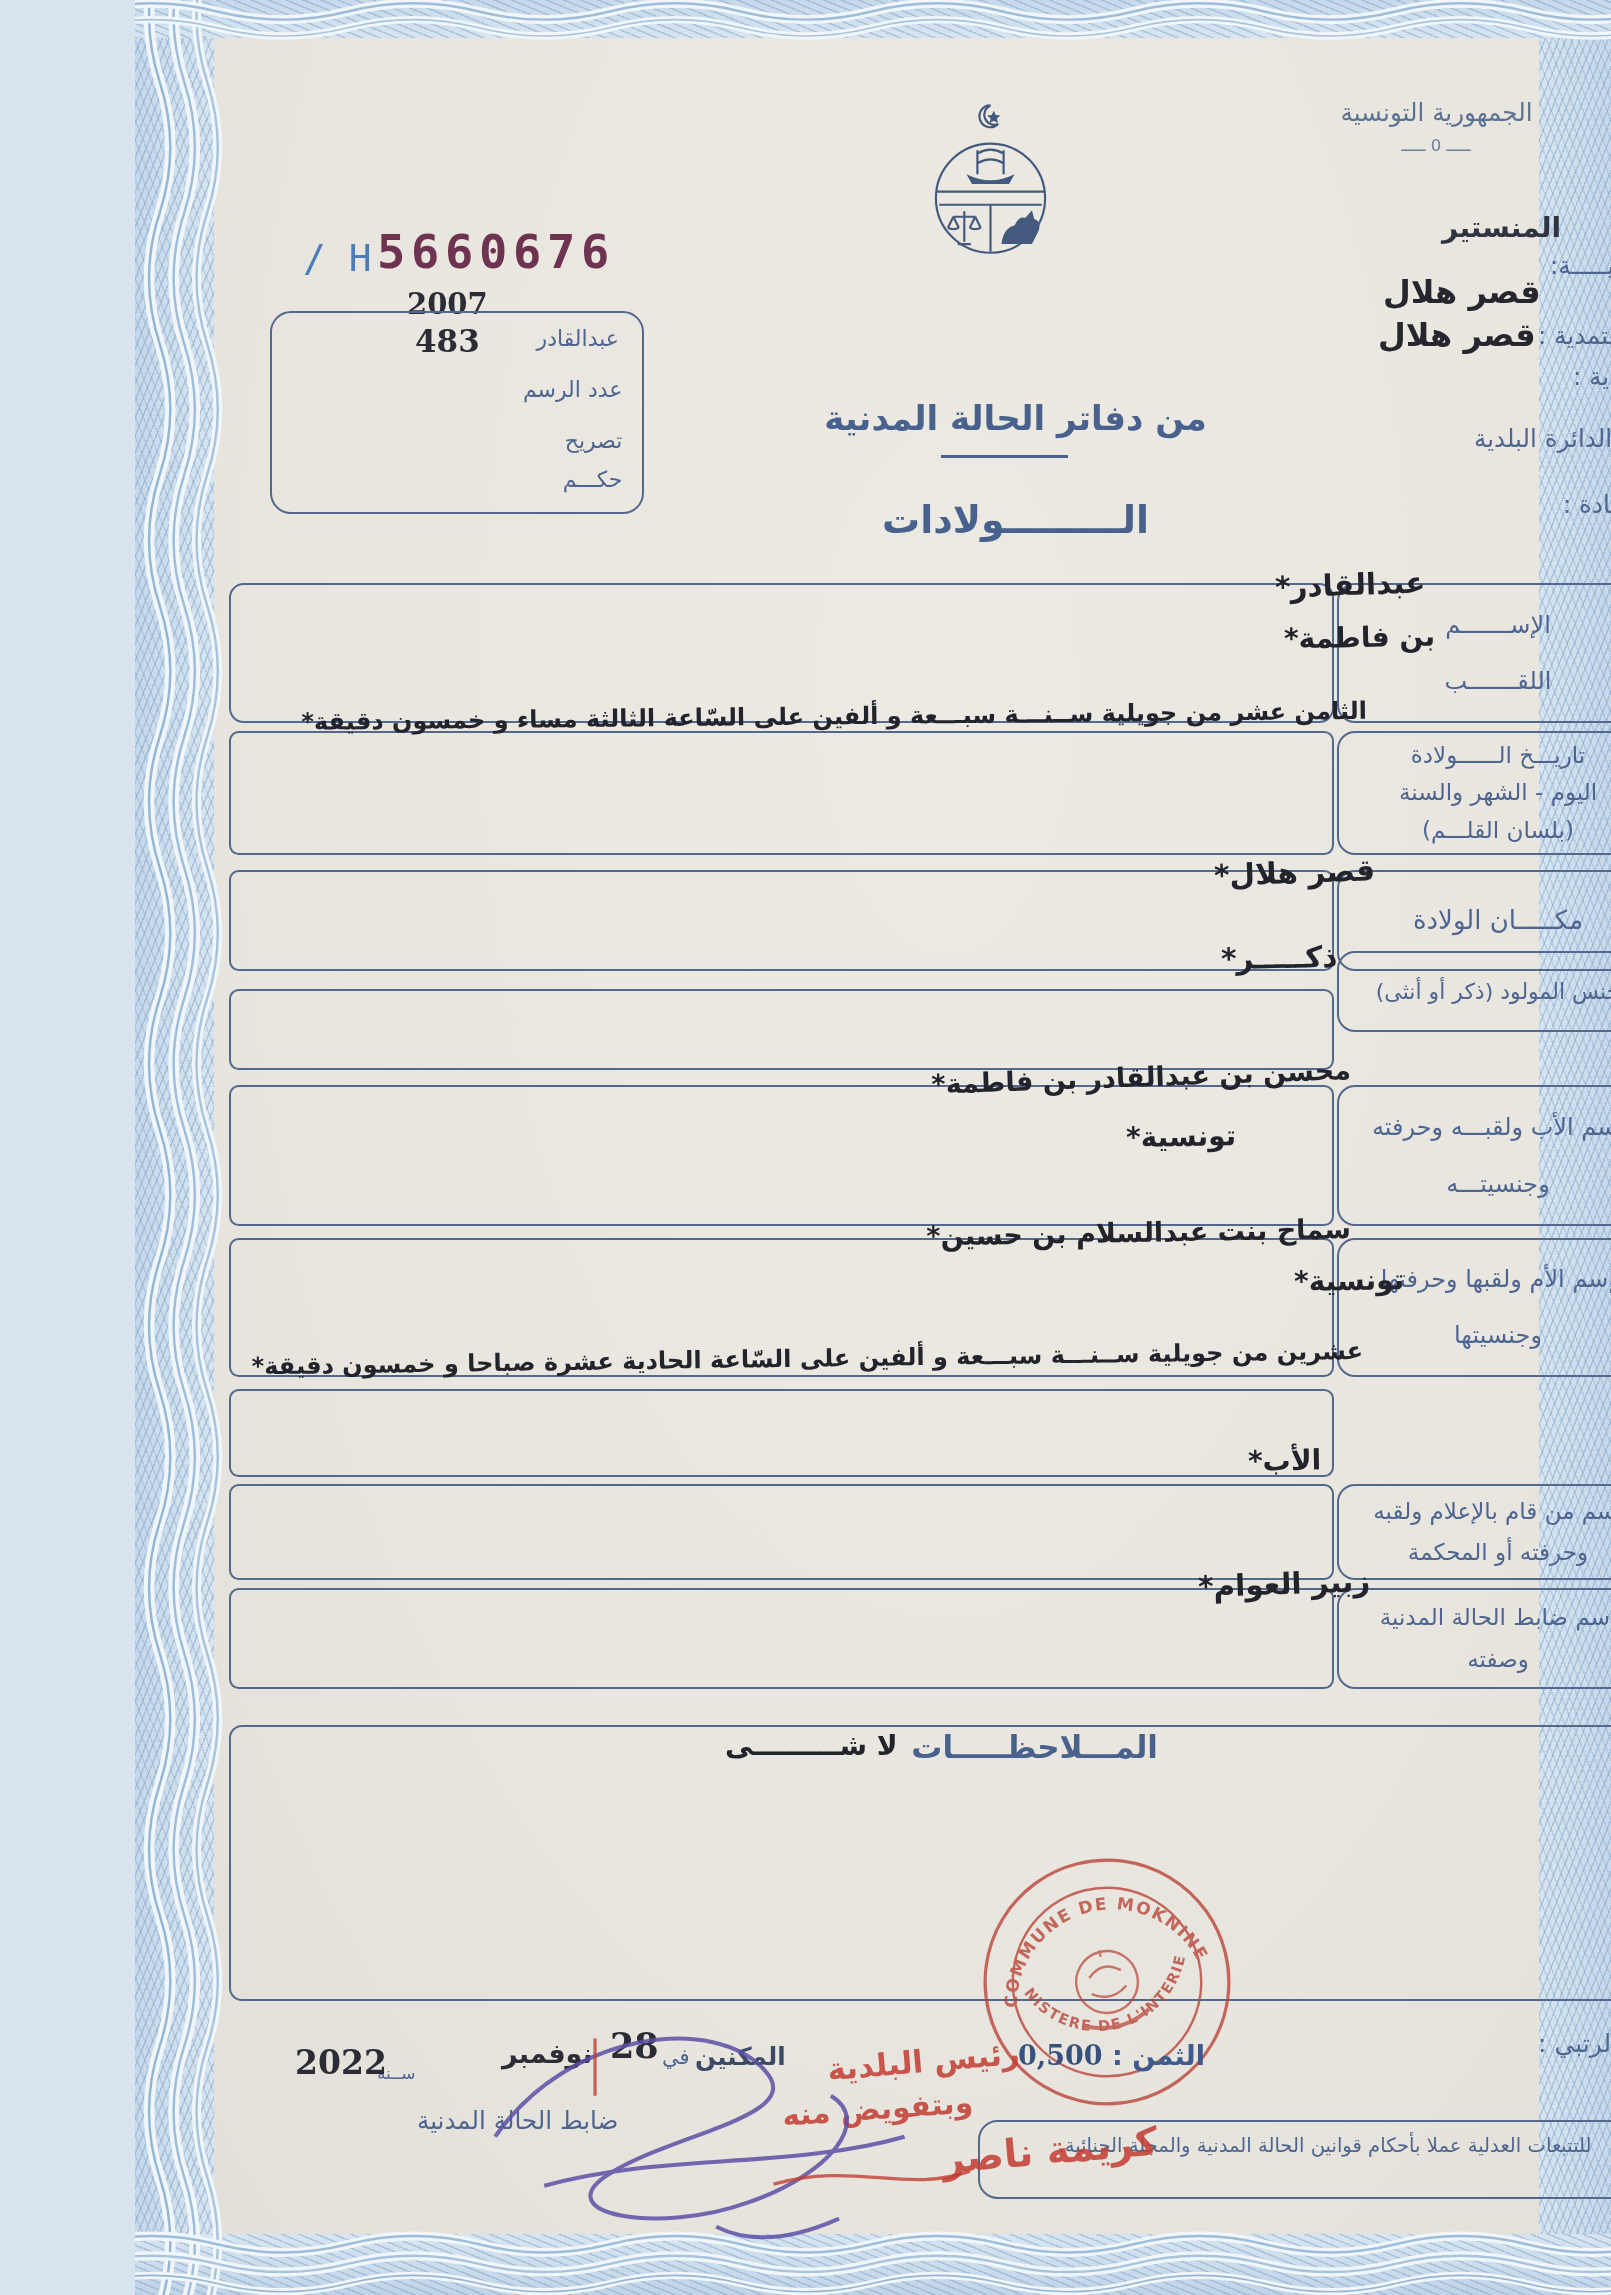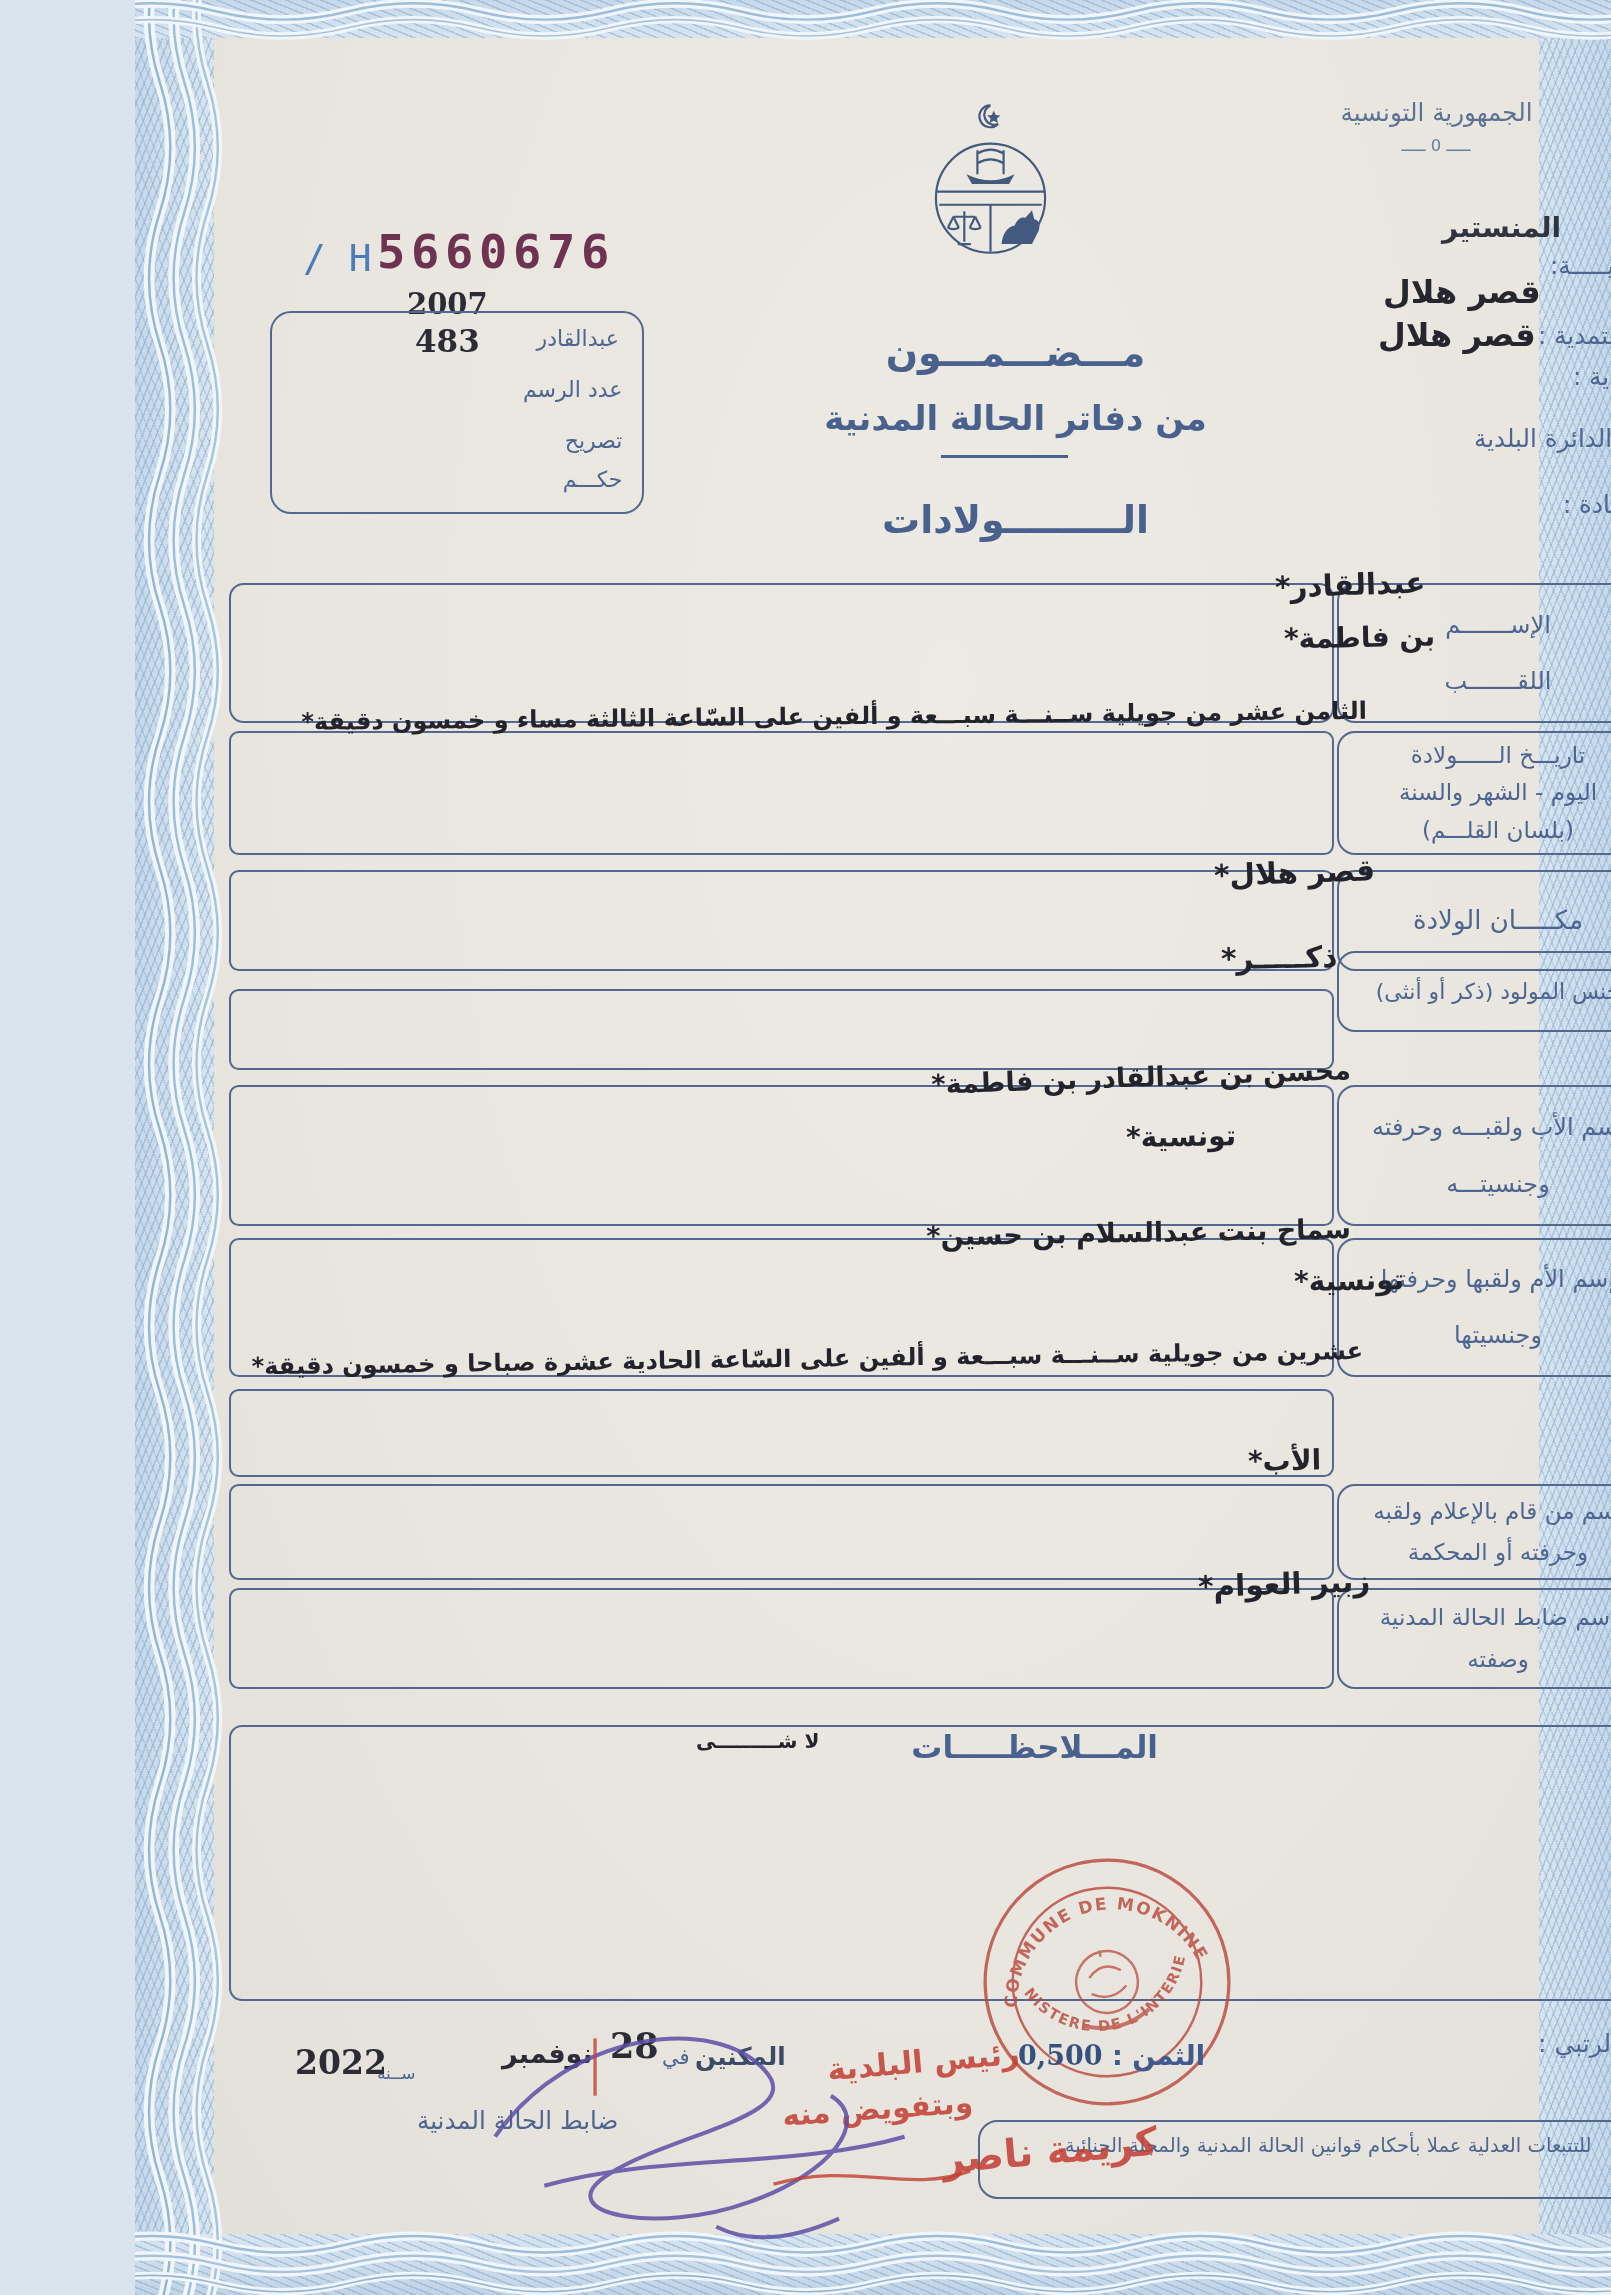--- a/index.html
+++ b/index.html
@@ -107,21 +107,20 @@
         <circle cx="60" cy="88" r="50"></circle>
         <path d="M11 82 h98 M13 94 h94"></path>
         <path d="M38 66 q22 11 44 0 l-5 9 h-34 z" fill="#44597e" stroke="none"></path>
         <path d="M48 44 v22 M72 44 v22 M48 47 q12 -7 24 0 M48 56 q12 -7 24 0"></path>
         <path d="M60 94 v43"></path>
         <path d="M36 100 v28 M26 105 h20 M26 105 l-5 10 M26 105 l5 10 M21 115 a6 3 0 0 0 10 0 M46 105 l-5 10 M46 105 l5 10 M41 115 a6 3 0 0 0 10 0 M30 130 h12"></path>
         <path d="M70 130 q2 -15 12 -17 q4 -9 10 -7 l6 -7 2 8 q7 2 4 11 l-6 12 z" fill="#44597e" stroke="none"></path>
       </g>
     </svg>
 
-    <div class="abs" style="left:688px;top:331px;width:385px;text-align:center;font-size:38px;font-weight:700;color:#48618d;">مـــضـــمـــون</div>
     <div class="abs" style="left:688px;top:398px;width:385px;text-align:center;font-size:34px;font-weight:700;color:#48618d;">من دفاتر الحالة المدنية</div>
     <div class="abs" style="left:806px;top:455px;width:127px;height:2.5px;background:#48618d;"></div>
     <div class="abs" style="left:688px;top:498px;width:385px;text-align:center;font-size:38px;font-weight:700;color:#48618d;">الـــــــــولادات</div>
 
     <div class="abs hand" style="left:1307px;top:211px;font-size:28px;color:#2f3440;">المنستير</div>
     <div class="abs lbl" style="left:1415px;top:251px;font-size:24.6px;">ولايـــــة:</div>
     <div class="abs hand" style="left:1248px;top:273px;font-size:32px;color:#26262e;">قصر هلال</div>
     <div class="abs lbl" style="left:1403px;top:321px;font-size:24.6px;">معتمدية :</div>
     <div class="abs hand" style="left:1243px;top:316px;font-size:32px;color:#26262e;">قصر هلال</div>
     <div class="abs lbl" style="left:1438px;top:362px;font-size:24.6px;">بلدية :</div>
@@ -184,21 +183,21 @@
 
     <div class="ibox" style="top:1588px;height:97px;"></div>
     <div class="lbox" style="top:1588px;height:97px;font-size:23px;">
       <span>إسم ضابط الحالة المدنية</span>
       <span>وصفته</span>
     </div>
     <div class="hand" style="left:1063px;top:1567px;font-size:29.5px;transform:rotate(-2deg);">زبير العوام*</div>
 
     <div class="rbox" style="left:94px;top:1725px;width:1425px;height:272px;border-radius:13px;"></div>
     <div class="abs" style="left:810px;top:1729px;width:213px;text-align:center;font-size:31px;font-weight:700;color:#48618d;">المـــلاحظـــــات</div>
-    <div class="hand" style="left:561px;top:1729px;font-size:20px;">لا شـــــــــى</div>
+    <div class="hand" style="left:590px;top:1729px;font-size:28px;">لا شـــــــــى</div>
 
     <svg class="stamp" viewBox="0 0 320 320">
       <defs>
         <path id="arcT" d="M 44 168 A 118 118 0 0 1 276 168"></path>
         <path id="arcB" d="M 58 150 A 110 110 0 0 0 262 150"></path>
       </defs>
       <circle cx="160" cy="160" r="150" fill="none" stroke="#b9463a" stroke-width="4"></circle>
       <circle cx="160" cy="160" r="116" fill="none" stroke="#b9463a" stroke-width="3"></circle>
       <text font-size="21" fill="#b9463a" font-weight="bold" letter-spacing="2">
         <textPath href="#arcT" startOffset="50%" text-anchor="middle">★ COMMUNE DE MOKNINE ★</textPath>

